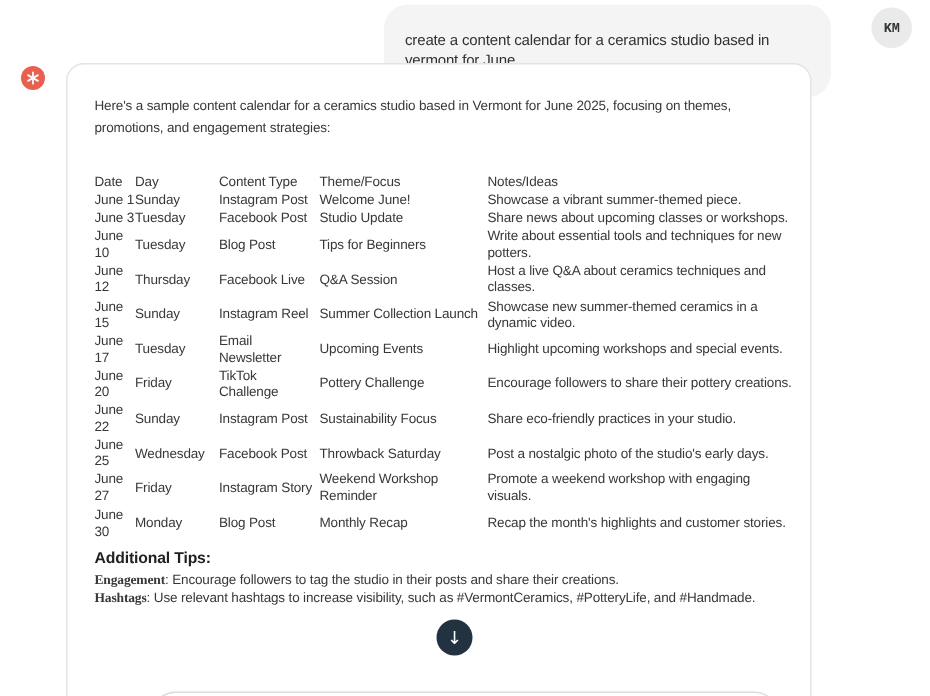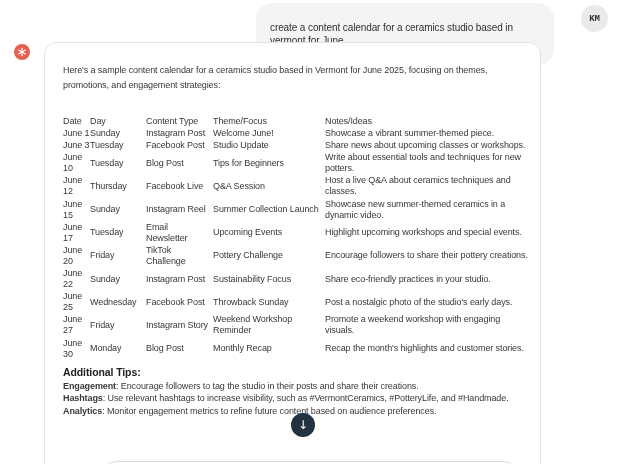--- a/index.html
+++ b/index.html
@@ -36,21 +36,21 @@
   .intro{margin:0 0 22px 0;line-height:15px;white-space:pre-line;}
   .cal-title{margin:0 0 3px 0;font-size:10.5px;line-height:13px;font-weight:bold;color:#222;}
   table{border-collapse:collapse;table-layout:fixed;width:469px;}
   col.c-date{width:27px;} col.c-day{width:56px;} col.c-type{width:67px;} col.c-theme{width:112px;}
   th,td{
     font-weight:normal;text-align:left;vertical-align:middle;
     white-space:pre;line-height:11px;padding:0.6px 0;font-size:9px;color:var(--text);
   }
   .tips-title{font-weight:bold;font-size:10.5px;line-height:13px;margin:6px 0 1px 0;color:#222;}
   .tip{line-height:12.2px;white-space:nowrap;}
-  .tip b{font-weight:bold;}
+  .tip b{font-weight:bold;font-family:Liberation Serif, serif;}
   .scroll-btn{
     position:absolute;left:291px;top:413px;width:24px;height:24px;border-radius:50%;
     background:var(--btn);color:#fff;border:none;display:flex;align-items:center;
     justify-content:center;font-size:12px;cursor:pointer;z-index:5;padding:0;
     font-family:"DejaVu Sans",sans-serif;
   }
   .input-box{
     position:absolute;left:101px;top:461px;width:418px;height:36px;box-sizing:border-box;
     background:#fff;border:1px solid var(--inputBorder);border-radius:16px;z-index:6;
     box-shadow:0 1px 3px rgba(0,0,0,0.05);
@@ -166,21 +166,21 @@
           <td>Sunday</td>
           <td>Instagram Post</td>
           <td>Sustainability Focus</td>
           <td>Share eco-friendly practices in your studio.</td>
         </tr>
         <tr>
           <td>June
 25</td>
           <td>Wednesday</td>
           <td>Facebook Post</td>
-          <td>Throwback Sunday</td>
+          <td>Throwback Saturday</td>
           <td>Post a nostalgic photo of the studio's early days.</td>
         </tr>
         <tr>
           <td>June
 27</td>
           <td>Friday</td>
           <td>Instagram Story</td>
           <td>Weekend Workshop
 Reminder</td>
           <td>Promote a weekend workshop with engaging
@@ -193,21 +193,20 @@
           <td>Blog Post</td>
           <td>Monthly Recap</td>
           <td>Recap the month's highlights and customer stories.</td>
         </tr>
       </tbody>
   </table>
 
   <div class="tips-title">Additional Tips:</div>
   <div class="tip"><b>Engagement</b><span>: Encourage followers to tag the studio in their posts and share their creations.</span></div>
   <div class="tip"><b>Hashtags</b><span>: Use relevant hashtags to increase visibility, such as #VermontCeramics, #PotteryLife, and #Handmade.</span></div>
-  <div class="tip"><b>Analytics</b><span>: Monitor engagement metrics to refine future content based on audience preferences.</span></div>
 
 </div>
 
 <button class="scroll-btn">
   <span>↓</span>
 </button>
 
 <div class="input-box"></div>
 
 </body></html>

